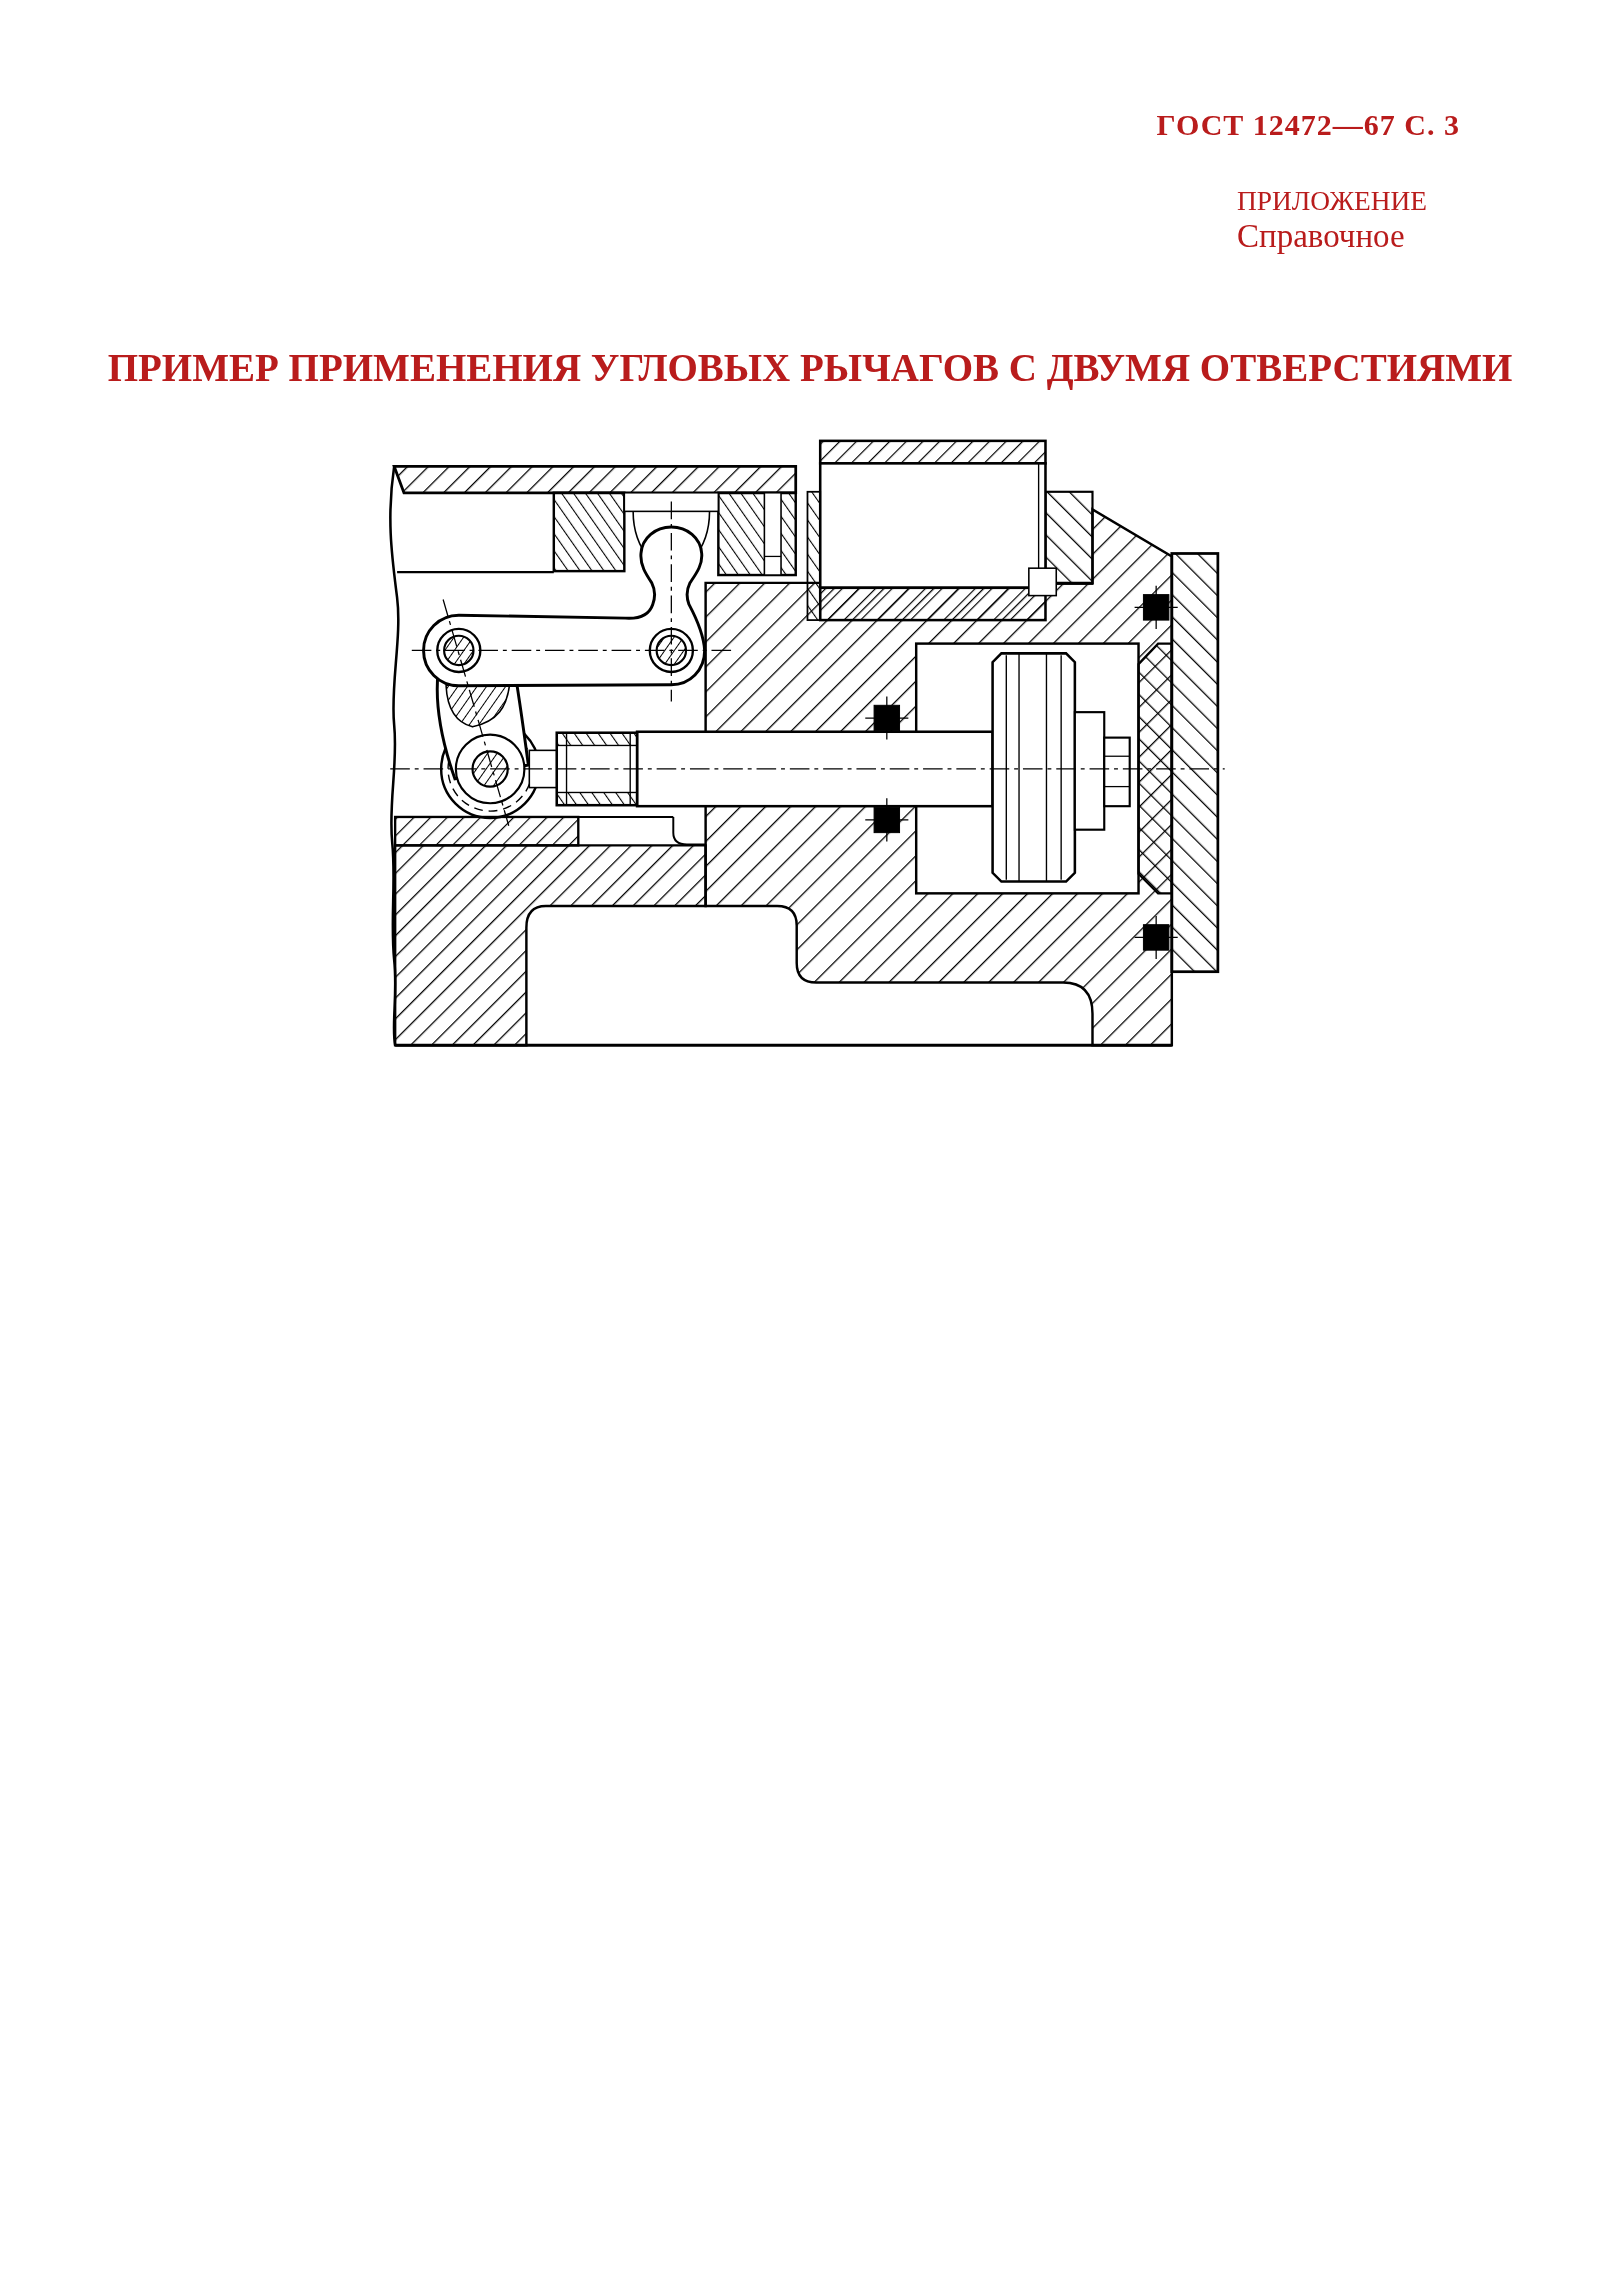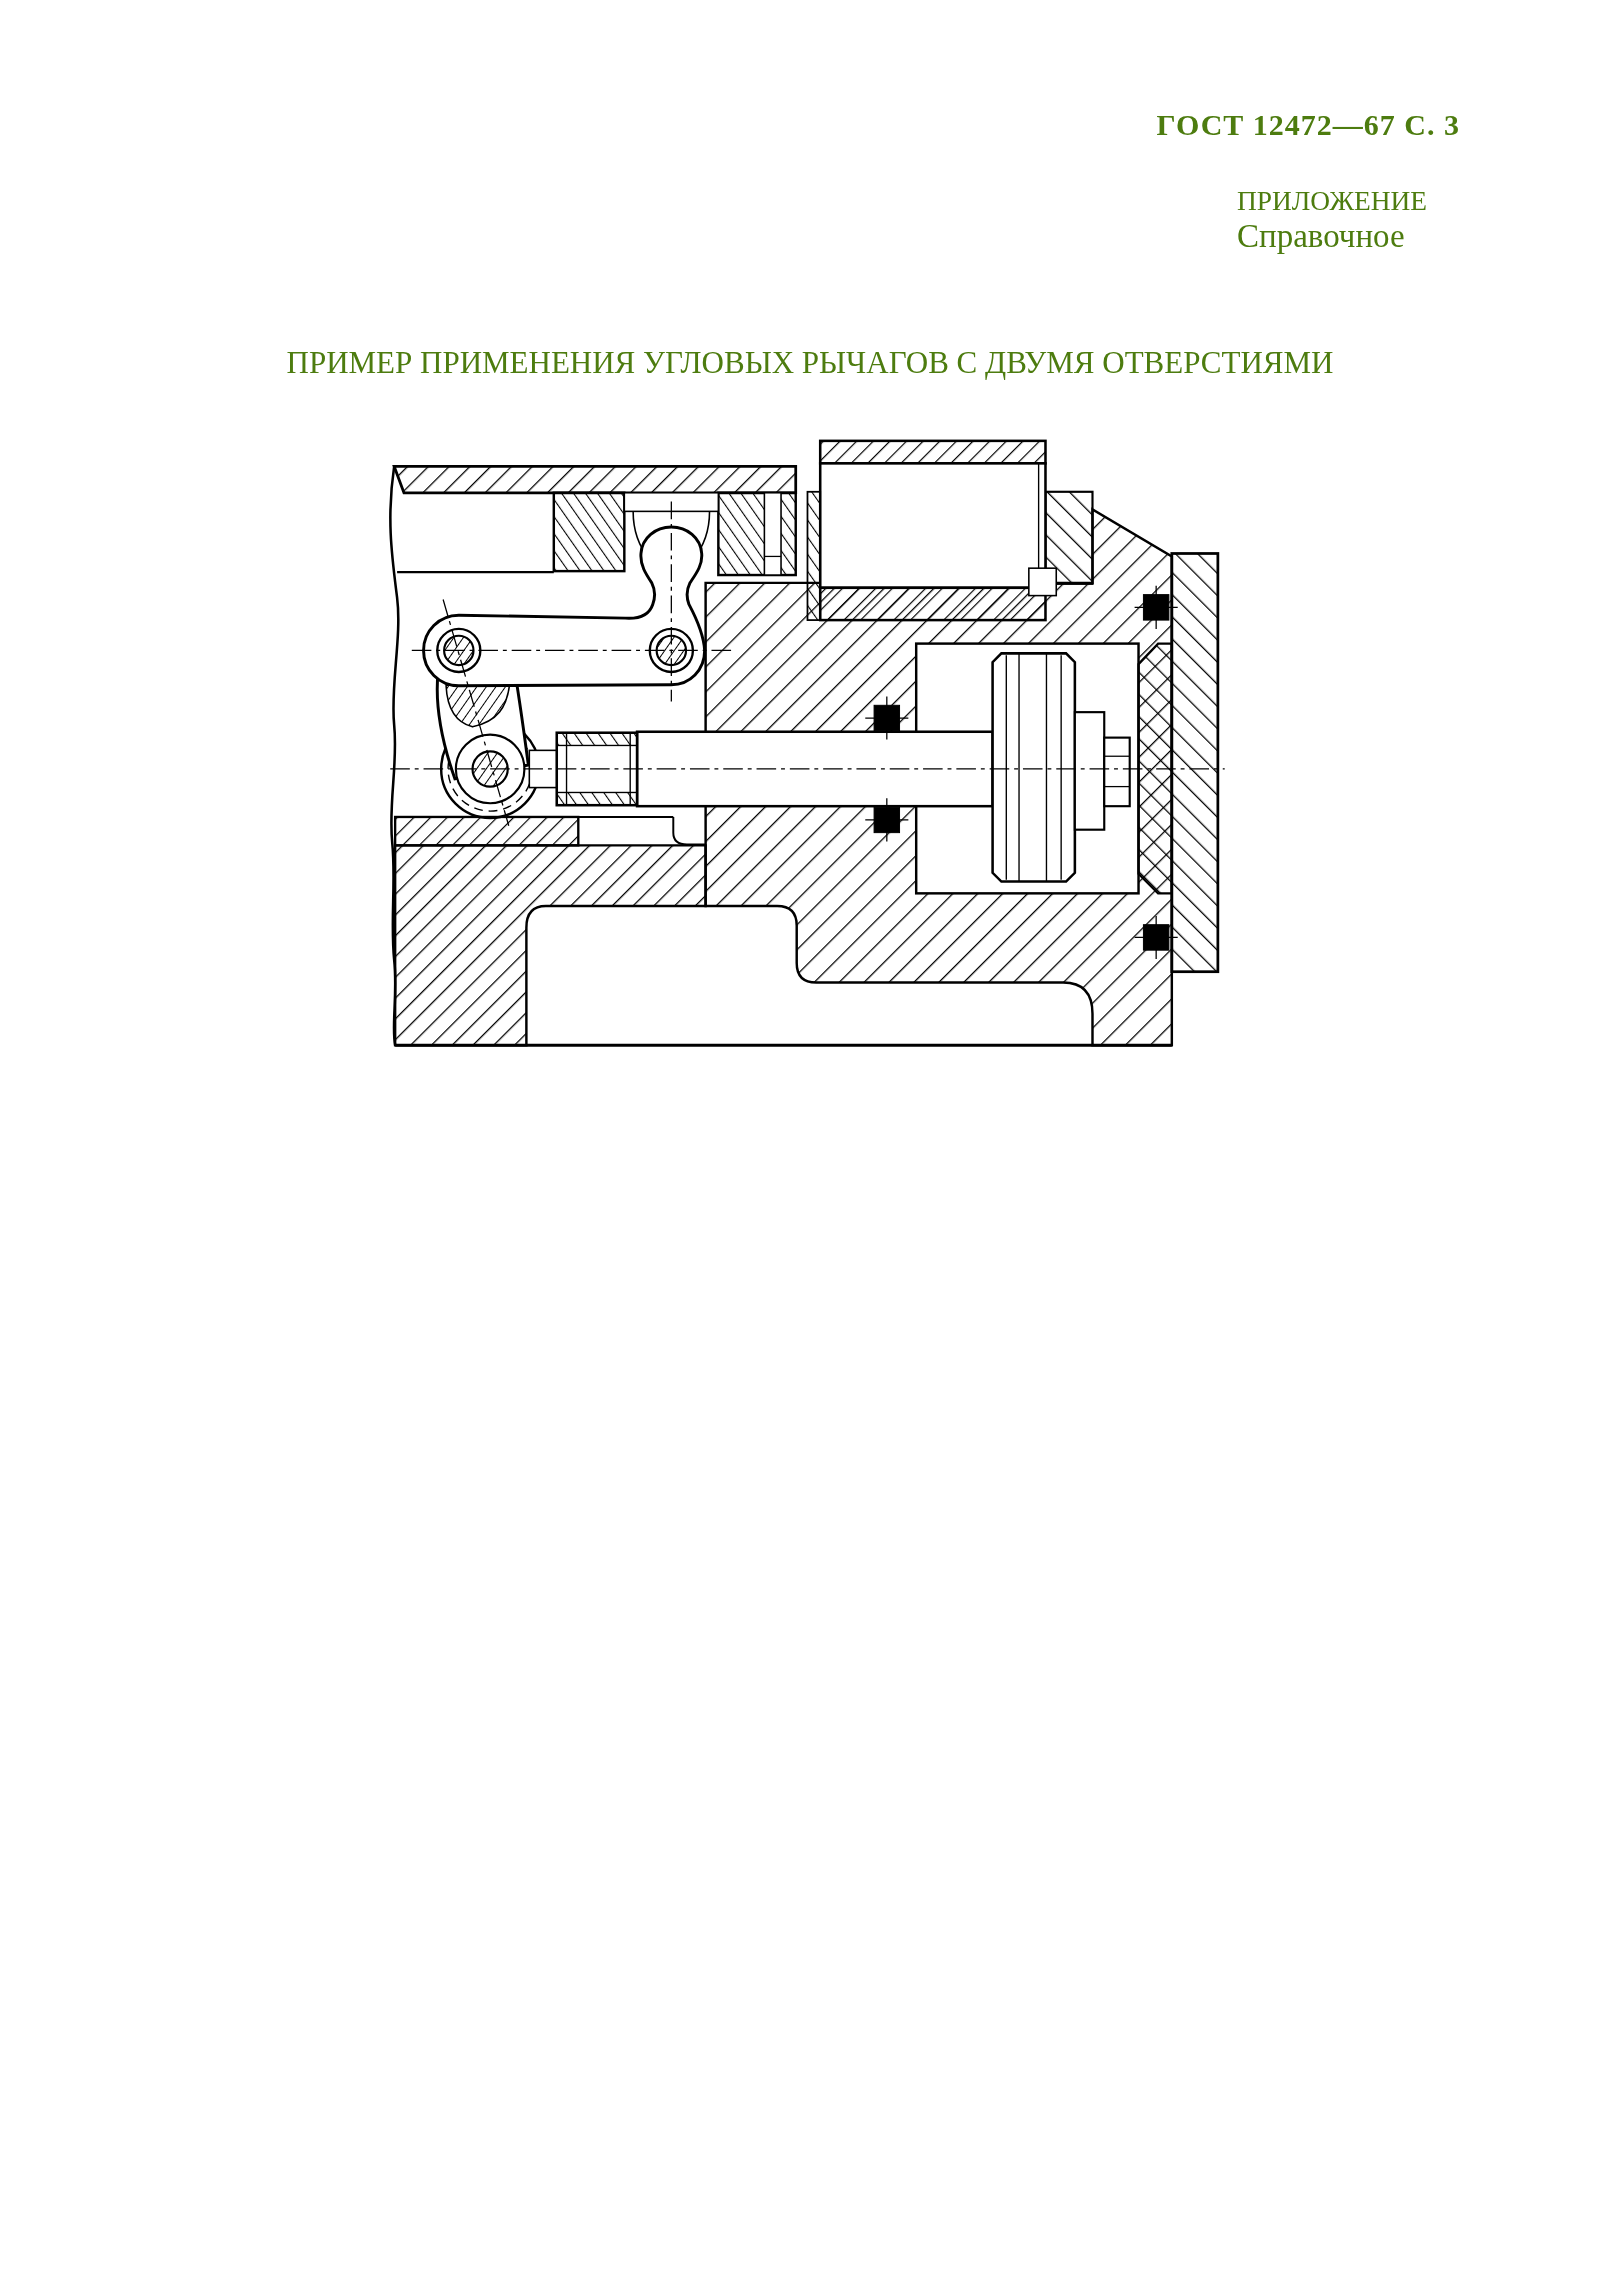--- a/index.html
+++ b/index.html
@@ -3,21 +3,21 @@
 <meta charset="utf-8">
 <style>
   html,body{margin:0;padding:0;background:#888;}
   .page{
     position:relative;
     width:1620px;height:2293px;
     background:#ffffff;
     margin:0 auto;
     overflow:hidden;
     font-family:"Liberation Serif", serif;
-    color:#4d7c0f;
+    color:#b91c1c;
   }
   .gost-header{
     position:absolute;
     top:108px; right:160px;
     font-weight:bold;
     font-size:30px;
     letter-spacing:1px;
     white-space:nowrap;
   }
   .appendix{
@@ -27,22 +27,22 @@
     line-height:35px;
     white-space:nowrap;
   }
   .appendix .sub{
     font-size:33px;
   }
   .doc-title{
     position:absolute;
     top:345px; left:0; width:1620px;
     text-align:center;
-    font-weight:normal;
-    font-size:31px;
+    font-weight:bold;
+    font-size:39px;
     letter-spacing:0px;
     white-space:nowrap;
   }
   .drawing{
     position:absolute;
     left:385px; top:434px;
   }
   svg line, svg path, svg rect, svg circle { vector-effect:none; }
 </style>
 </head>

